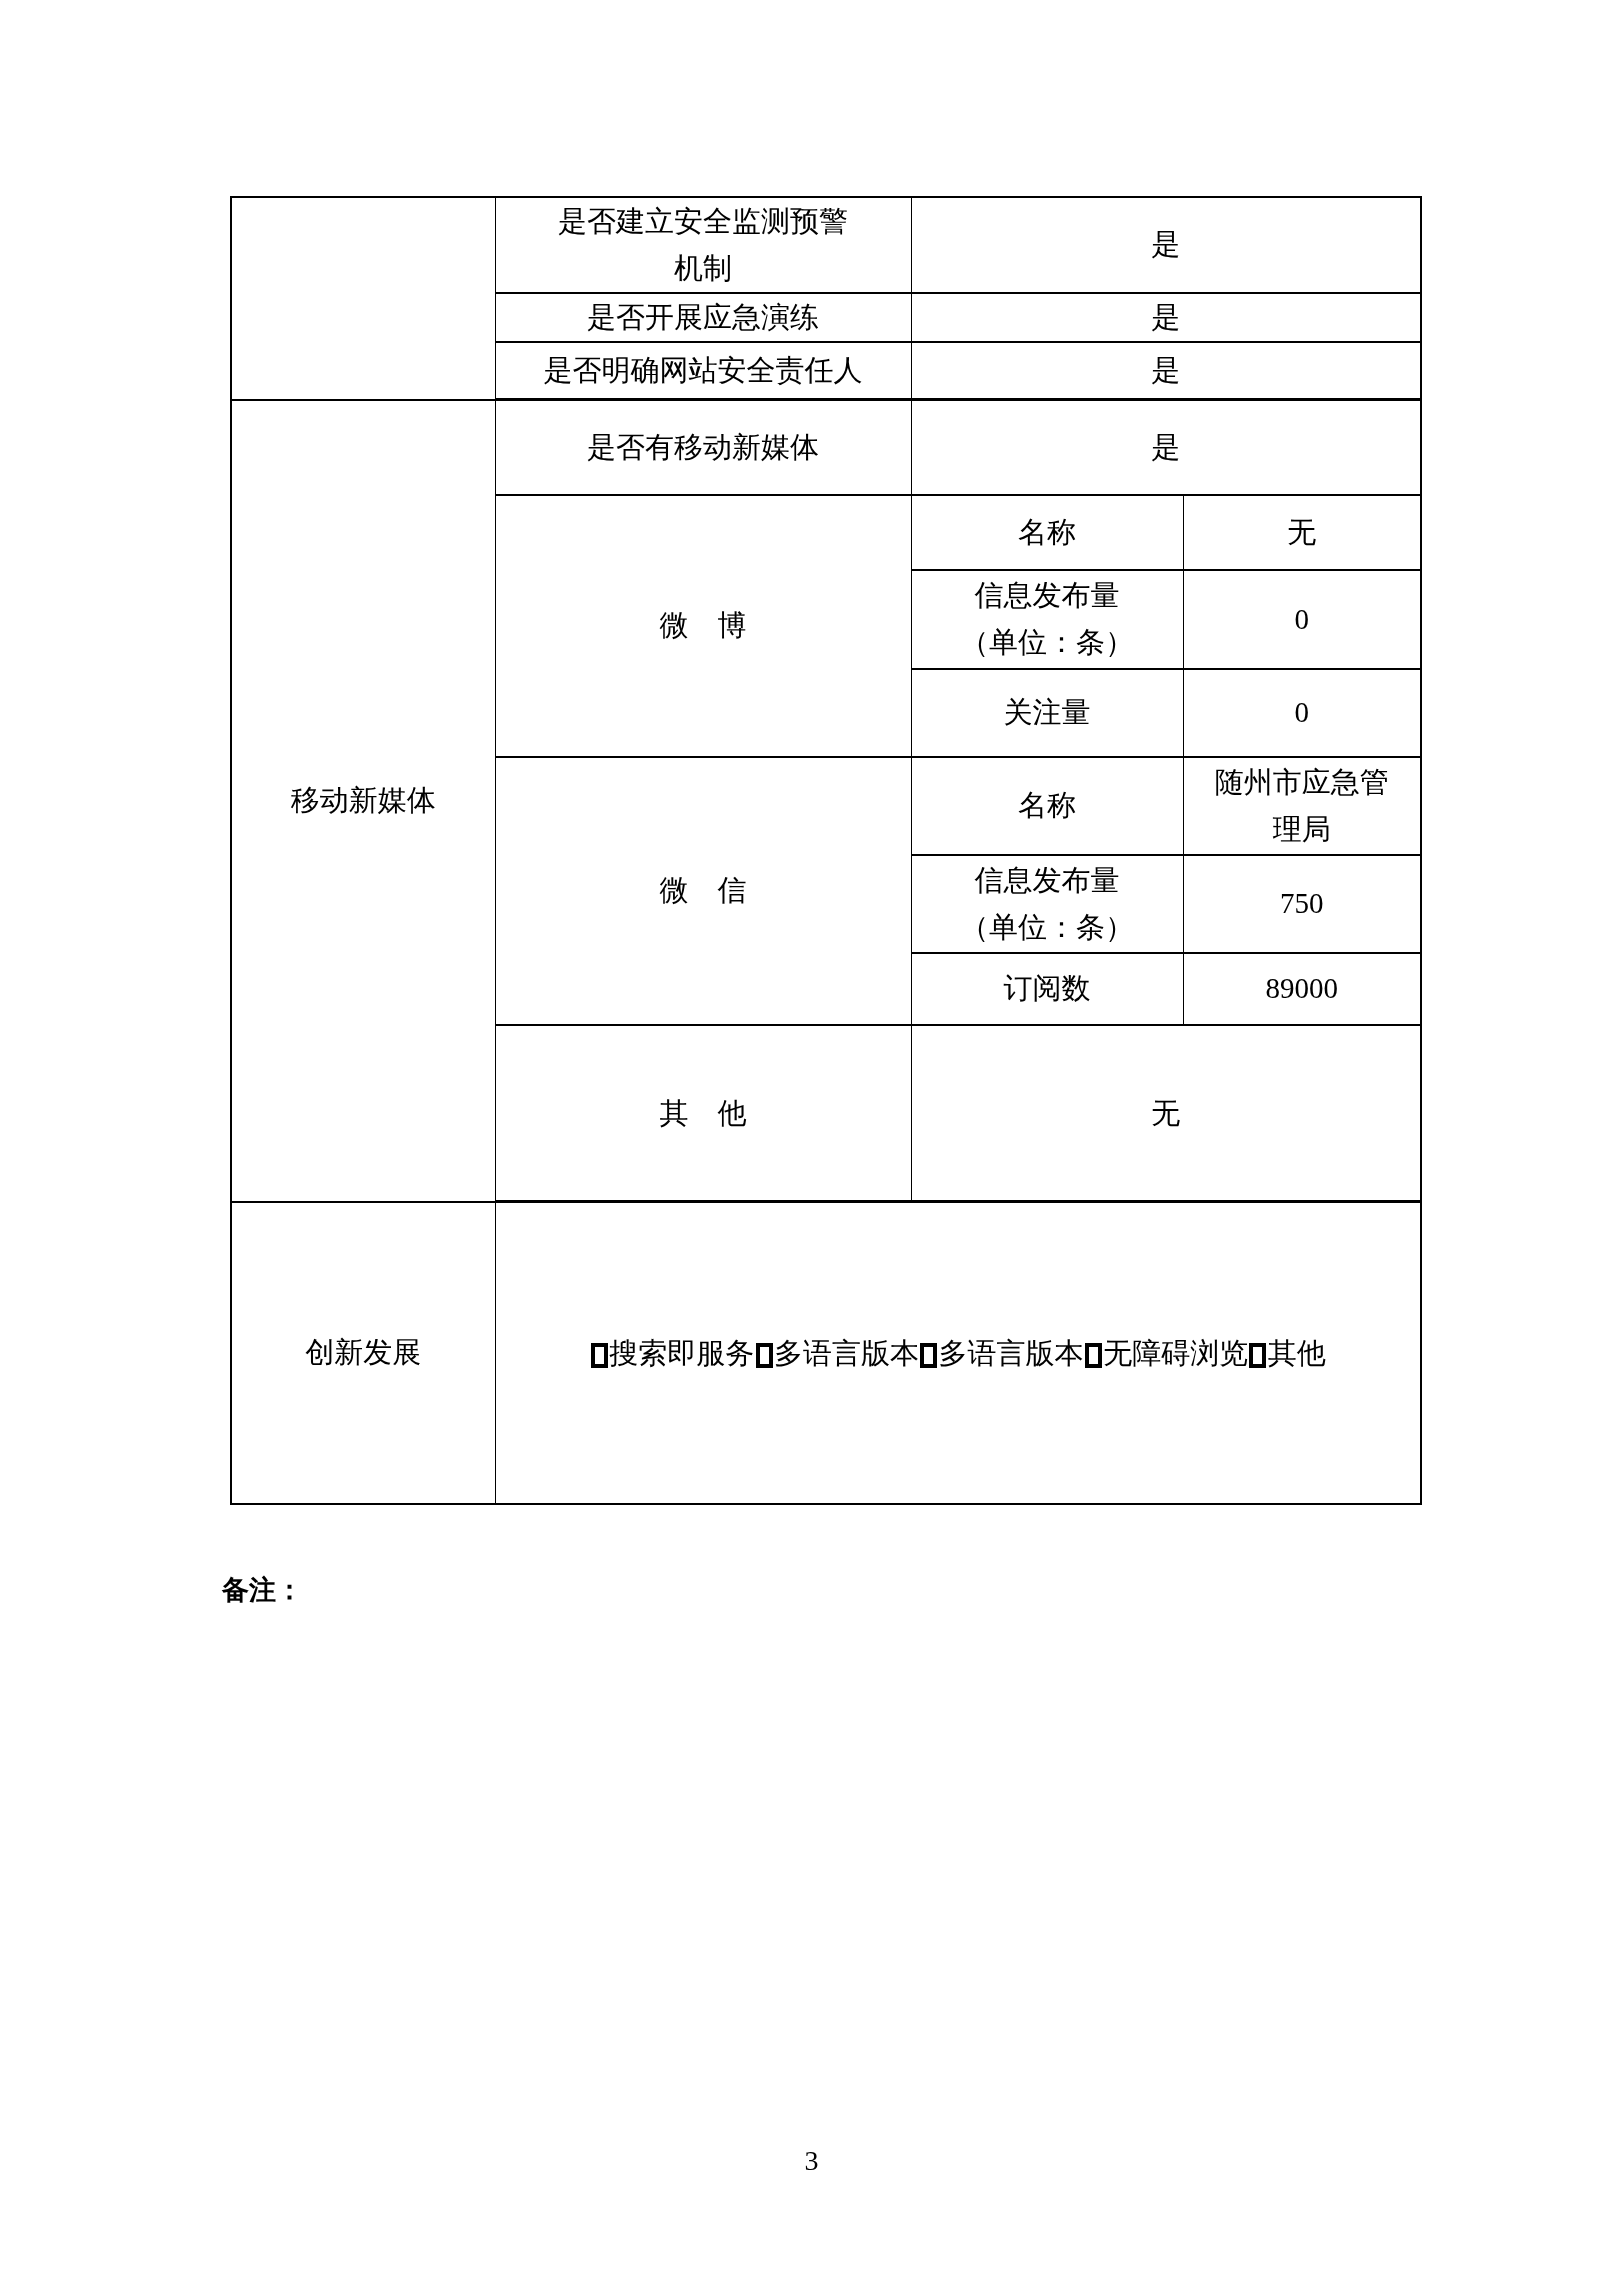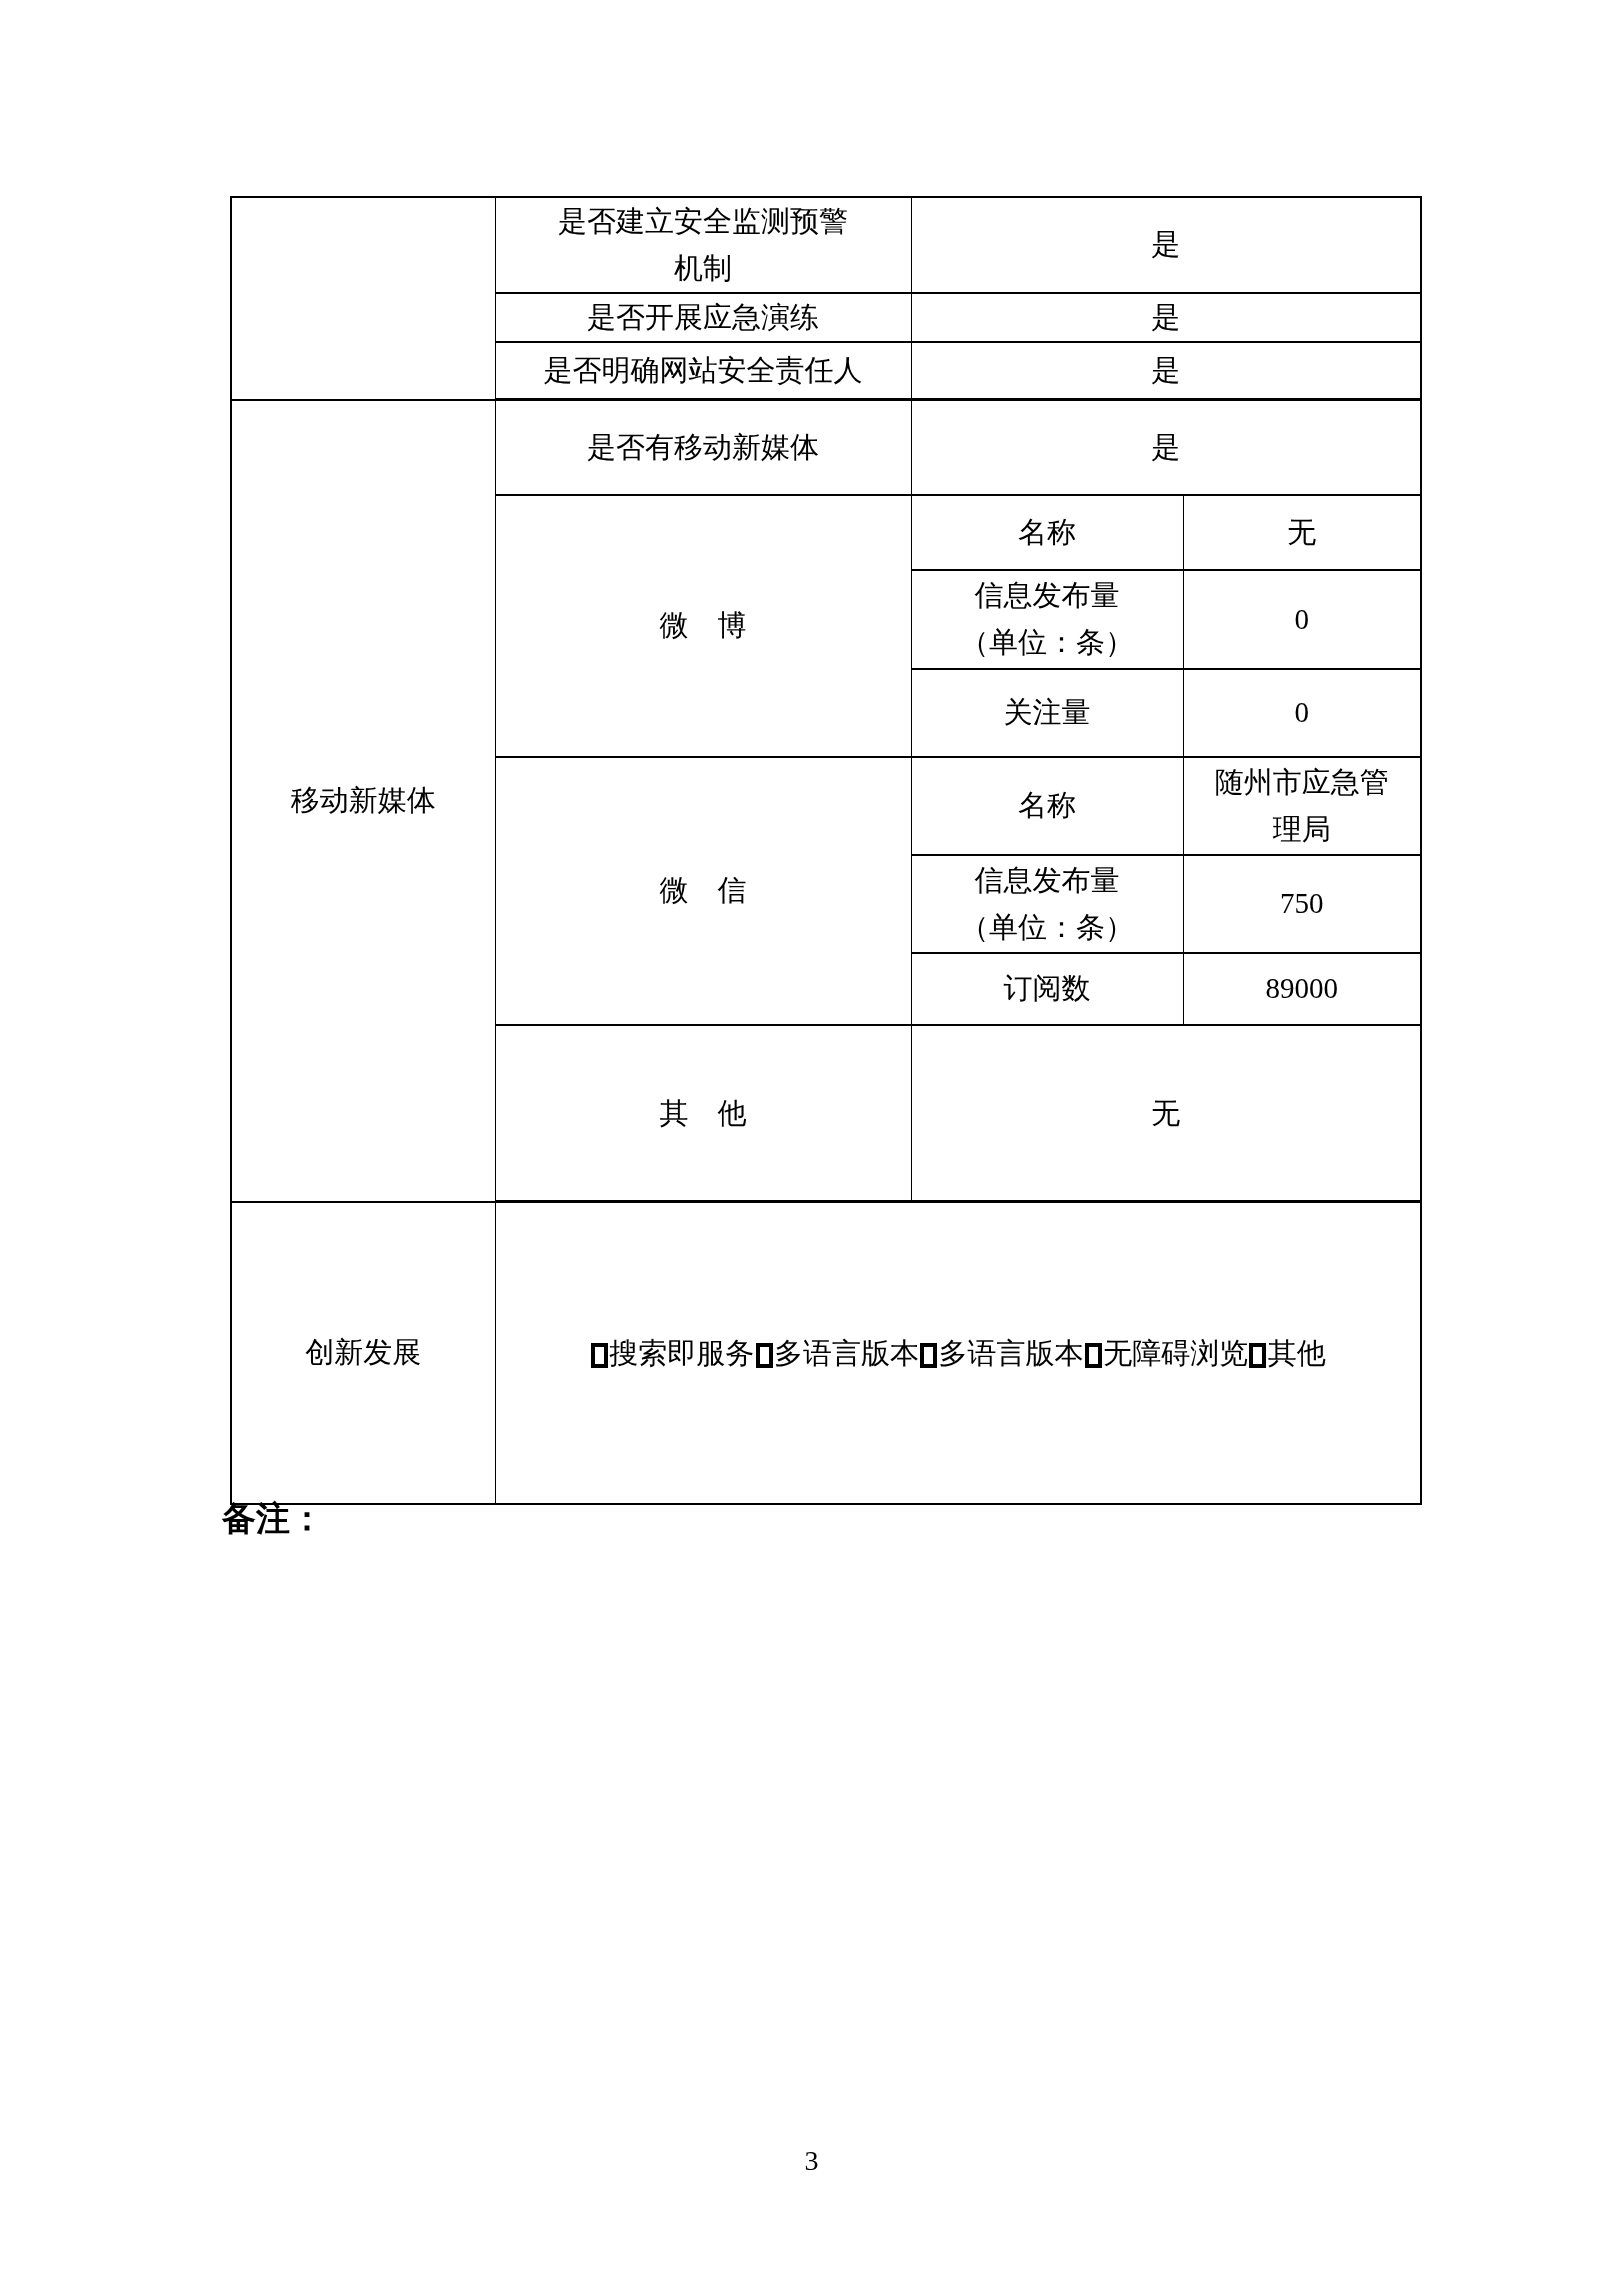--- a/index.html
+++ b/index.html
@@ -59,22 +59,22 @@
     height: 25px;
     border: 4.6px solid #000;
     background: #fff;
     vertical-align: -5.2px;
     margin: 0 1.3px 0 1.3px;
   }
   .opt { white-space: nowrap; }
   .notes {
     position: absolute;
     left: 222px;
-    top: 1496px;
-    font-size: 34px;
+    top: 1572px;
+    font-size: 27px;
     font-weight: 700;
     font-family: "Liberation Sans", "DejaVu Sans", sans-serif;
   }
   .page-number {
     position: absolute;
     left: 0;
     right: 0;
     top: 2145px;
     text-align: center;
     font-size: 28px;

